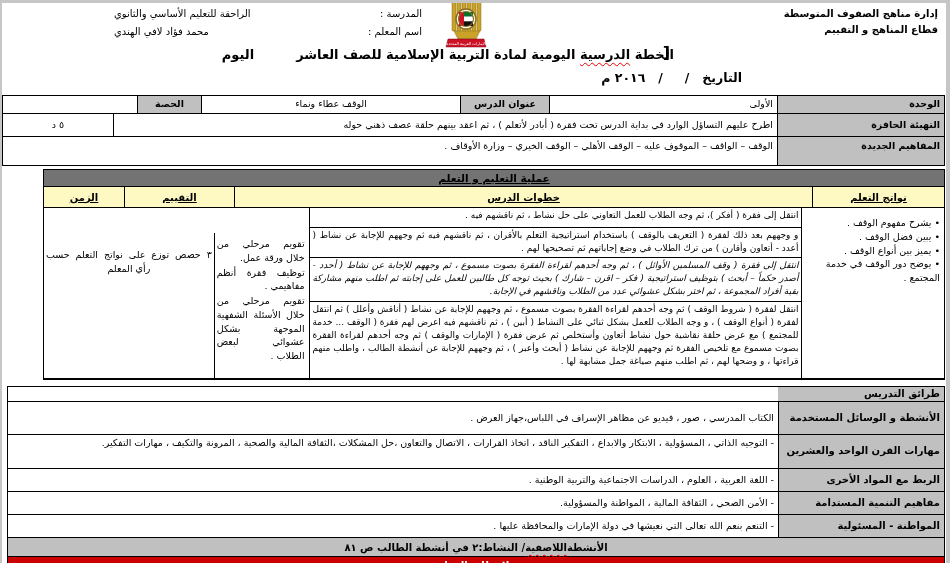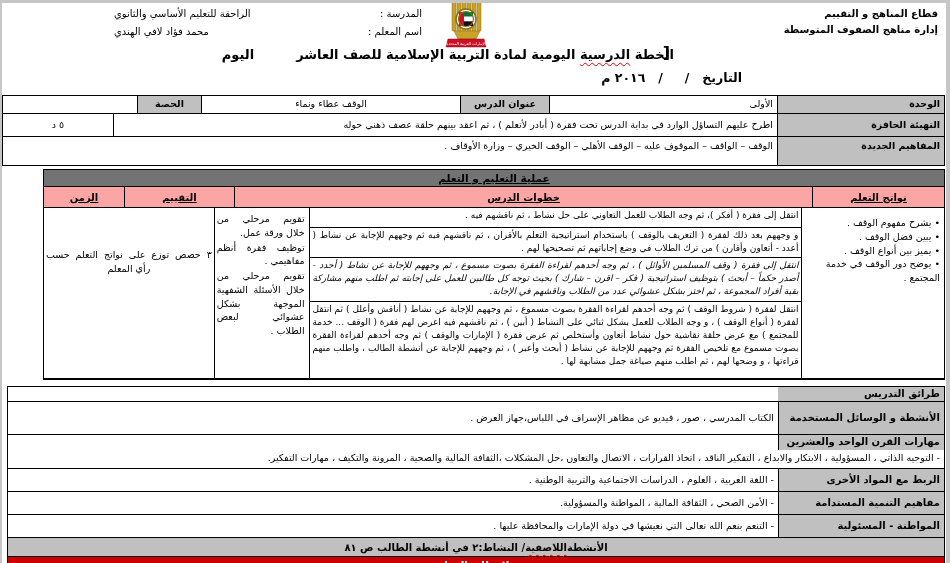--- a/index.html
+++ b/index.html
@@ -36,51 +36,51 @@
   .topal{align-items:flex-start;}
   .ul{text-decoration:underline;}
   
   .t1{top:92px;width:943px;}
   .t1 .r1{height:17px;}
   .t1 .r2{height:22px;}
   .t1 .r3{height:28px;}
   
   .t2{top:166px;width:902px;border-bottom-width:2px;}
   .band{height:16px;background:#737373;display:flex;align-items:center;justify-content:center;font-weight:bold;font-size:10.5px;border-bottom:1px solid #000;}
-  .hdr .tc{height:20px;background:#fca5a5;font-weight:bold;justify-content:center;font-size:10px;}
+  .hdr .tc{height:20px;background:#fef9c3;font-weight:bold;justify-content:center;font-size:10px;}
   .t2body{height:170px;}
   .t2body .tc{padding:0;}
   .col-out{width:166px;flex-direction:column;align-items:stretch;padding:8px 4px 0 2px !important;}
   .outitem{font-size:9.5px;line-height:1.45;text-align:right;}
   .outitem::before{content:"• ";}
   .col-steps{width:578px;flex-direction:column;align-items:stretch;}
   .step{border-bottom:1px solid #000;padding:1px 3px;font-size:9px;line-height:1.45;text-align:justify;text-align-last:right;box-sizing:border-box;overflow:hidden;}
   .step:last-child{border-bottom:none;}
   .s1{height:20px;} .s2{height:30px;} .s3{height:44px;font-style:italic;} .s4{height:76px;}
-  .col-assess{width:110px;flex-direction:column;align-items:stretch;padding:4px 4px 0 2px !important;}
+  .col-assess{width:110px;flex-direction:column;align-items:stretch;padding:4px 4px 0 2px !important;margin-top:25px;}
   .assess-p{font-size:9.5px;line-height:1.45;text-align:justify;text-align-last:right;margin-bottom:1px;}
   .col-time{flex:1 1 auto;flex-direction:column;align-items:stretch;padding:40px 2px 0 2px !important;}
   .timetxt{font-size:9.5px;line-height:1.5;text-align:justify;text-align-last:center;}
   
   .t3{top:383px;width:938px;}
   .t3 .lbl{width:166px;font-size:10px;line-height:1.25;}
   .t3 .val{flex:1 1 auto;font-size:9.5px;}
-  .r-methods{height:14px;} .r-media{height:32px;} .r-skills{height:33px;flex-direction:column;}
+  .r-methods{height:14px;} .r-media{height:32px;} .r-skills{height:33px;}
   .r-link{height:22px;} .r-sdg{height:22px;} .r-citizen{height:22px;}
   .r-extra{height:18px;background:#c0c0c0;display:flex;align-items:center;justify-content:center;font-weight:bold;font-size:10px;border-bottom:1px solid #000;}
   .r-notes{height:17px;background:#cc0000;display:flex;align-items:center;justify-content:center;font-weight:bold;font-size:10px;color:#fff;}
 </style>
 </head>
 <body>
 
 <div class="page" dir="rtl">
 
   <div class="dept">
+    <div>إدارة مناهج الصفوف المتوسطة</div>
     <div>قطاع المناهج و التقييم</div>
-    <div>إدارة مناهج الصفوف المتوسطة</div>
   </div>
 
   <svg class="emblem" width="72" height="52" viewBox="0 0 72 52">
 
     <g fill="#c9a227" stroke="#8a6d1d" stroke-width="0.5">
       <rect x="22" y="-6" width="4" height="38" rx="1"></rect>
       <rect x="27" y="-8" width="4" height="42" rx="1"></rect>
       <rect x="32" y="-9" width="4" height="45" rx="1"></rect>
       <rect x="37" y="-9" width="4" height="45" rx="1"></rect>
       <rect x="42" y="-8" width="4" height="42" rx="1"></rect>

